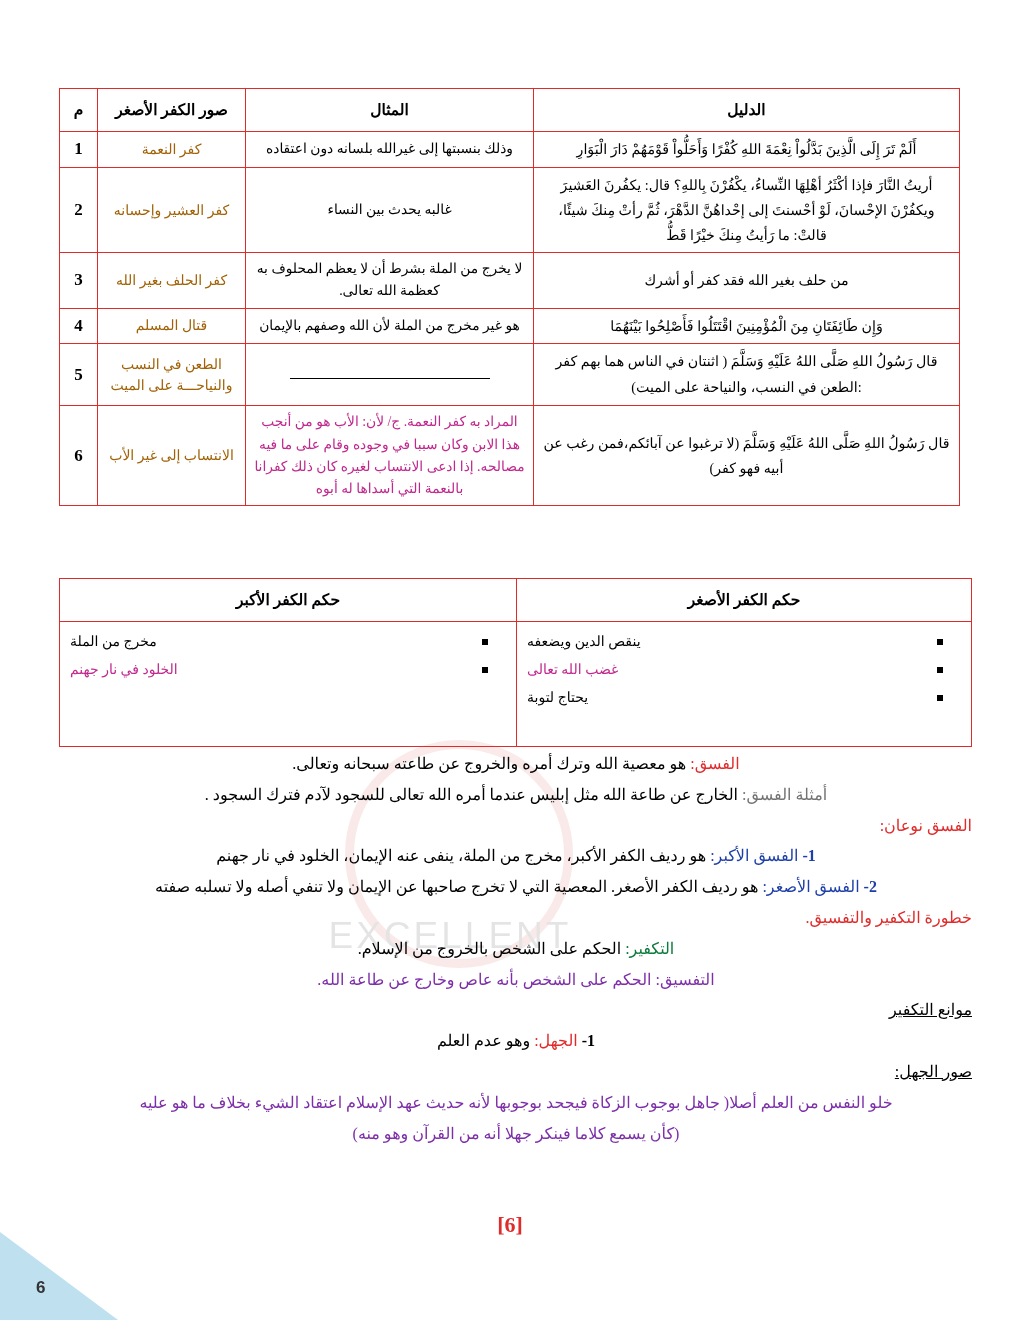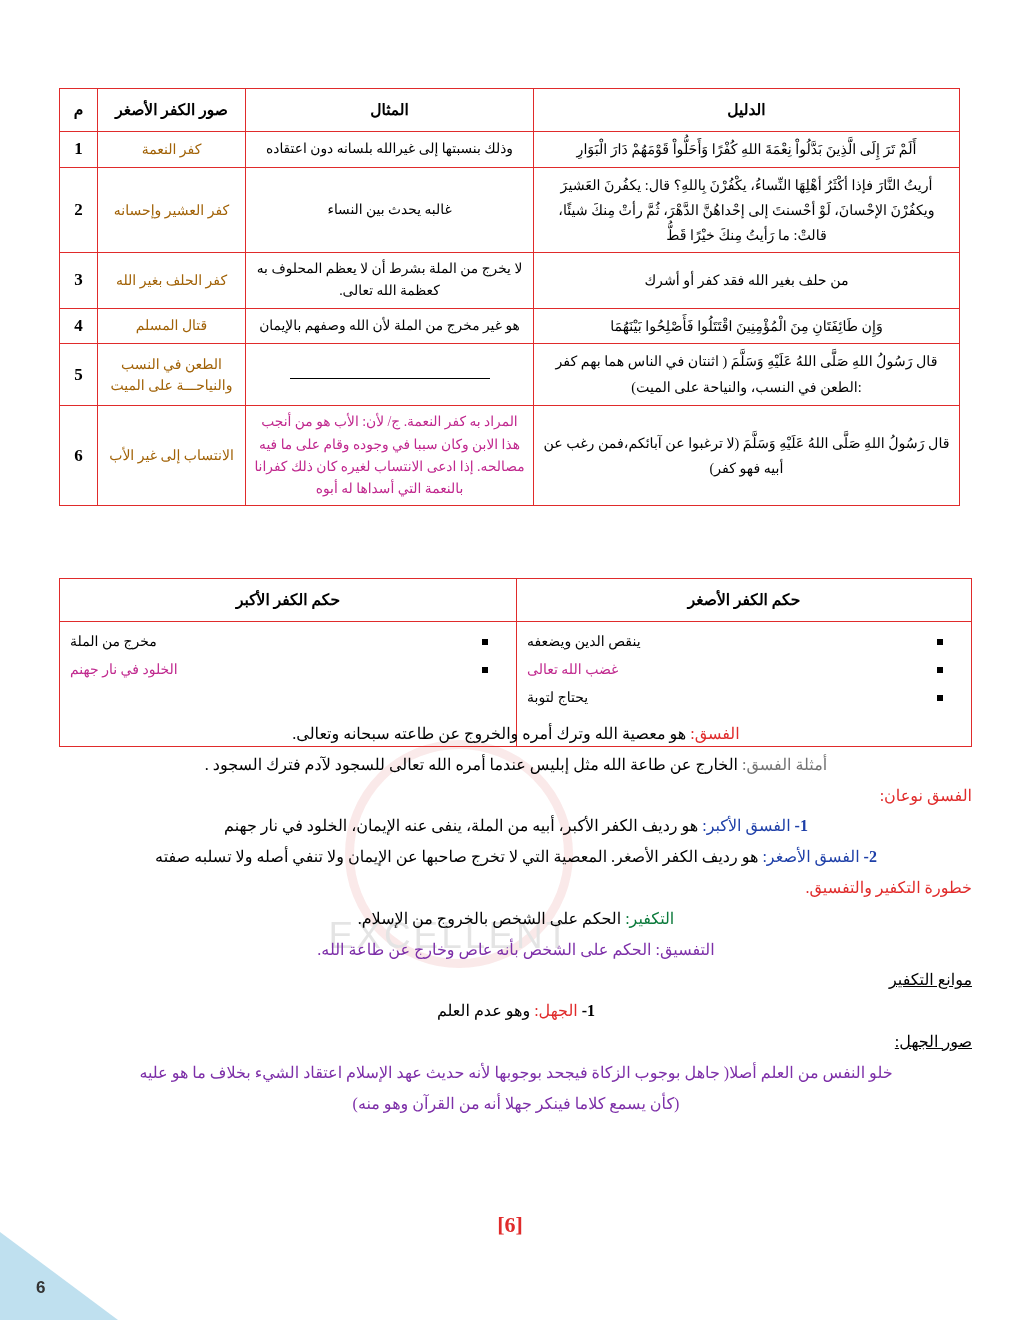--- a/index.html
+++ b/index.html
@@ -175,21 +175,21 @@
     vertical-align: middle;
     position: absolute;
     right: 18px;
     top: 11px;
   }
   li.pink { color: #c0288e; }
 
   
   .notes {
     position: absolute;
-    top: 722px;
+    top: 752px;
     right: 48px;
     width: 912px;
   }
   .notes p {
     margin: 0 0 6px 0;
     font-size: 16px;
     line-height: 1.55;
   }
   .ln-center { text-align: center; }
   .ln-right { text-align: right; }
@@ -321,21 +321,21 @@
       <span class="txt-black">الخارج عن طاعة الله مثل إبليس عندما أمره الله تعالى للسجود لآدم فترك السجود .</span>
     </p>
 
     <p class="ln-right">
       <span class="lbl-red">الفسق نوعان:</span>
     </p>
 
     <p class="ln-center">
       <span class="lbl-blue indent-num">1-</span>
       <span class="lbl-blue">الفسق الأكبر:</span>
-      <span class="txt-black">هو رديف الكفر الأكبر، أبيه من الملة، ينفى عنه الإيمان، الخلود في نار جهنم</span>
+      <span class="txt-black">هو رديف الكفر الأكبر، مخرج من الملة، ينفى عنه الإيمان، الخلود في نار جهنم</span>
     </p>
 
     <p class="ln-center">
       <span class="lbl-blue indent-num">2-</span>
       <span class="lbl-blue">الفسق الأصغر:</span>
       <span class="txt-black">هو رديف الكفر الأصغر. المعصية التي لا تخرج صاحبها عن الإيمان ولا تنفي أصله ولا تسلبه صفته</span>
     </p>
 
     <p class="ln-right">
       <span class="lbl-red">خطورة التكفير والتفسيق.</span>

